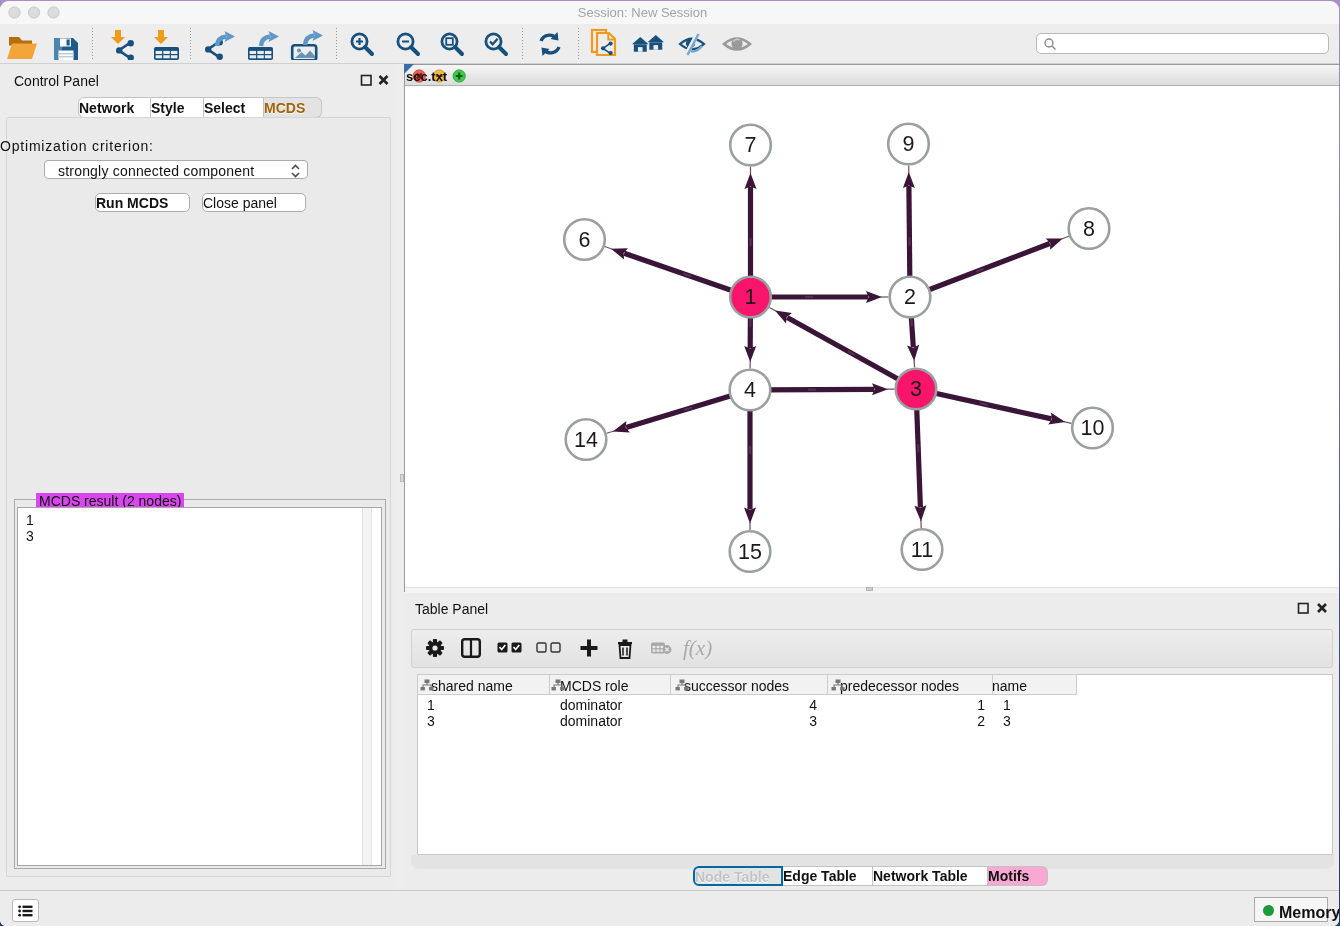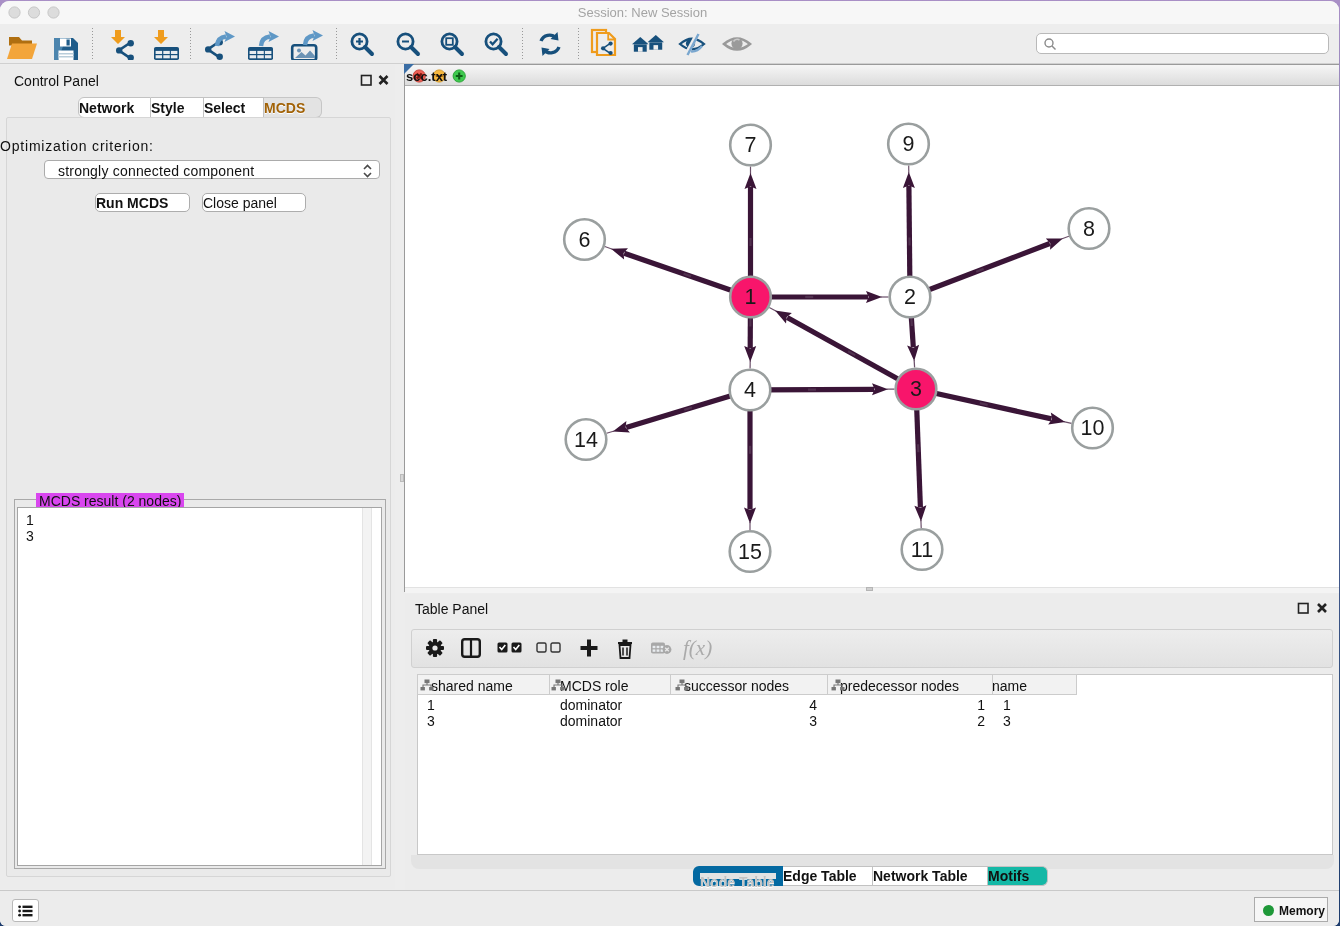--- a/index.html
+++ b/index.html
@@ -167,21 +167,21 @@
 <div class="abs" style="left:78px;top:97px;width:244px;height:21px">
   <div class="abs t13 ctr" style="left:0;top:0;width:73px;height:21px;line-height:20px;background:#fff;border:1px solid #c2c2c2;border-radius:6px 0 0 6px;font-weight:bold">Network</div>
   <div class="abs t13 ctr" style="left:73px;top:0;width:53px;height:21px;line-height:20px;background:#ffffff;border:1px solid #c2c2c2;border-left:none;font-weight:bold">Style</div>
   <div class="abs t13 ctr" style="left:126px;top:0;width:60px;height:21px;line-height:20px;background:#fff;border:1px solid #c2c2c2;border-left:none;font-weight:bold">Select</div>
   <div class="abs t13 ctr" style="left:186px;top:0;width:58px;height:21px;line-height:20px;background:#e3e3e3;border:1px solid #c6c6c6;border-left:none;border-radius:0 6px 6px 0;color:#a16207;text-shadow:0 1px 0 #fff;font-weight:bold">MCDS</div>
 </div>
 
 <div class="abs" style="left:6px;top:117px;width:385px;height:760px;background:#eaeaea;border:1px solid #d6d6d6;border-radius:2px"></div>
 
 <div class="abs t13 ctr" style="left:0;top:138px;width:400px;letter-spacing:0.8px">Optimization criterion:</div>
-<div class="abs" style="left:44px;top:160px;width:336px;height:19px;background:#fff;border:1px solid #ababab;border-radius:4px">
+<div class="abs" style="left:44px;top:160px;width:264px;height:19px;background:#fff;border:1px solid #ababab;border-radius:4px">
   <div class="abs t13" style="left:13px;top:2px;letter-spacing:0.2px">strongly connected component</div>
   <svg style="position:absolute;right:6px;top:2.5px" width="11" height="14" viewBox="0 0 11 14">
     <path d="M2,5 L5.5,1.5 L9,5" fill="none" stroke="#4a4a4a" stroke-width="1.6"></path>
     <path d="M2,9 L5.5,12.5 L9,9" fill="none" stroke="#4a4a4a" stroke-width="1.6"></path>
   </svg>
 </div>
 <div class="abs t13 ctr" style="left:95px;top:193px;width:95px;height:19px;line-height:18px;background:#fff;border:1px solid #adadad;border-radius:5px;font-weight:bold">Run MCDS</div>
 <div class="abs t13 ctr" style="left:202px;top:193px;width:104px;height:19px;line-height:18px;background:#fff;border:1px solid #adadad;border-radius:5px;font-weight:normal">Close panel</div>
 
 <div class="abs" style="left:14px;top:499px;width:372px;height:370px;border:1px solid #a9a9a9"></div>
@@ -395,38 +395,38 @@
 <div class="abs t13" style="left:1003px;top:697px">1</div>
 <div class="abs t13" style="left:427px;top:713px">3</div>
 <div class="abs t13" style="left:560px;top:713px">dominator</div>
 <div class="abs t13" style="left:717px;top:713px;width:100px;text-align:right">3</div>
 <div class="abs t13" style="left:885px;top:713px;width:100px;text-align:right">2</div>
 <div class="abs t13" style="left:1003px;top:713px">3</div>
 
 <div class="abs" style="left:411px;top:855px;width:923px;height:14px;background:#e3e3e3;border-radius:0 0 8px 8px"></div>
 
 <div class="abs" style="left:693px;top:866px;width:356px;height:20px">
-  <div class="abs t13 ctr" style="left:0;top:0;width:90px;height:20px;line-height:19px;background:#e3e3e3;border:7px solid #0369a1;border-radius:6px 0 0 6px;color:#c3c3c3;text-shadow:0 1px 0 #fff;font-weight:bold">Node Table</div>
+  <div class="abs t13 ctr" style="left:0;top:0;width:90px;height:20px;line-height:19px;background:#e3e3e3;border:2px solid #0369a1;border-radius:6px 0 0 6px;color:#c3c3c3;text-shadow:0 1px 0 #fff;font-weight:bold">Node Table</div>
   <div class="abs t13 ctr" style="left:90px;top:0;width:90px;height:20px;line-height:19px;background:#fff;border:1px solid #c2c2c2;border-left:none;font-weight:bold">Edge Table</div>
   <div class="abs t13 ctr" style="left:180px;top:0;width:115px;height:20px;line-height:19px;background:#fff;border:1px solid #c2c2c2;border-left:none;font-weight:bold">Network Table</div>
-  <div class="abs t13 ctr" style="left:295px;top:0;width:60px;height:20px;line-height:19px;background:#14b8a6;border:1px solid #c2c2c2;border-left:none;border-radius:0 6px 6px 0;font-weight:bold">Motifs</div>
+  <div class="abs t13 ctr" style="left:295px;top:0;width:60px;height:20px;line-height:19px;background:#f9a8d4;border:1px solid #c2c2c2;border-left:none;border-radius:0 6px 6px 0;font-weight:bold">Motifs</div>
 </div>
 
 <div class="abs" style="left:0;top:890px;width:1340px;height:36px;background:#ececec;border-top:1px solid #c9c9c9"></div>
 <div class="abs" style="left:12px;top:899px;width:27px;height:23px;background:#fff;border:1px solid #b9b9b9;border-radius:3px">
   <svg style="position:absolute;left:5px;top:5px" width="15" height="12" viewBox="0 0 15 12">
     <circle cx="1.6" cy="1.8" r="1.4" fill="#1a1a1a"></circle>
           <circle cx="1.6" cy="6" r="1.4" fill="#1a1a1a"></circle>
           <circle cx="1.6" cy="10.2" r="1.4" fill="#1a1a1a"></circle>
     <rect x="4.5" y="0.6" width="10" height="2.4" fill="#1a1a1a"></rect>
           <rect x="4.5" y="4.8" width="10" height="2.4" fill="#1a1a1a"></rect>
           <rect x="4.5" y="9" width="10" height="2.4" fill="#1a1a1a"></rect>
   </svg>
 </div>
 <div class="abs" style="left:1254px;top:897px;width:74px;height:25px;background:#f6f6f6;border:1px solid #ababab">
   <svg style="position:absolute;left:8px;top:7px" width="12" height="12">
           <circle cx="5.5" cy="5.5" r="5.5" fill="#1f9939"></circle>
         </svg>
-  <div class="abs" style="left:24px;top:6px;font-size:12px;color:#111;font-weight:bold">Memory</div>
+  <div class="abs" style="left:24px;top:6px;font-size:16px;color:#111;font-weight:bold">Memory</div>
 </div>
 
 </div>
   </div>
 
 </body></html>

